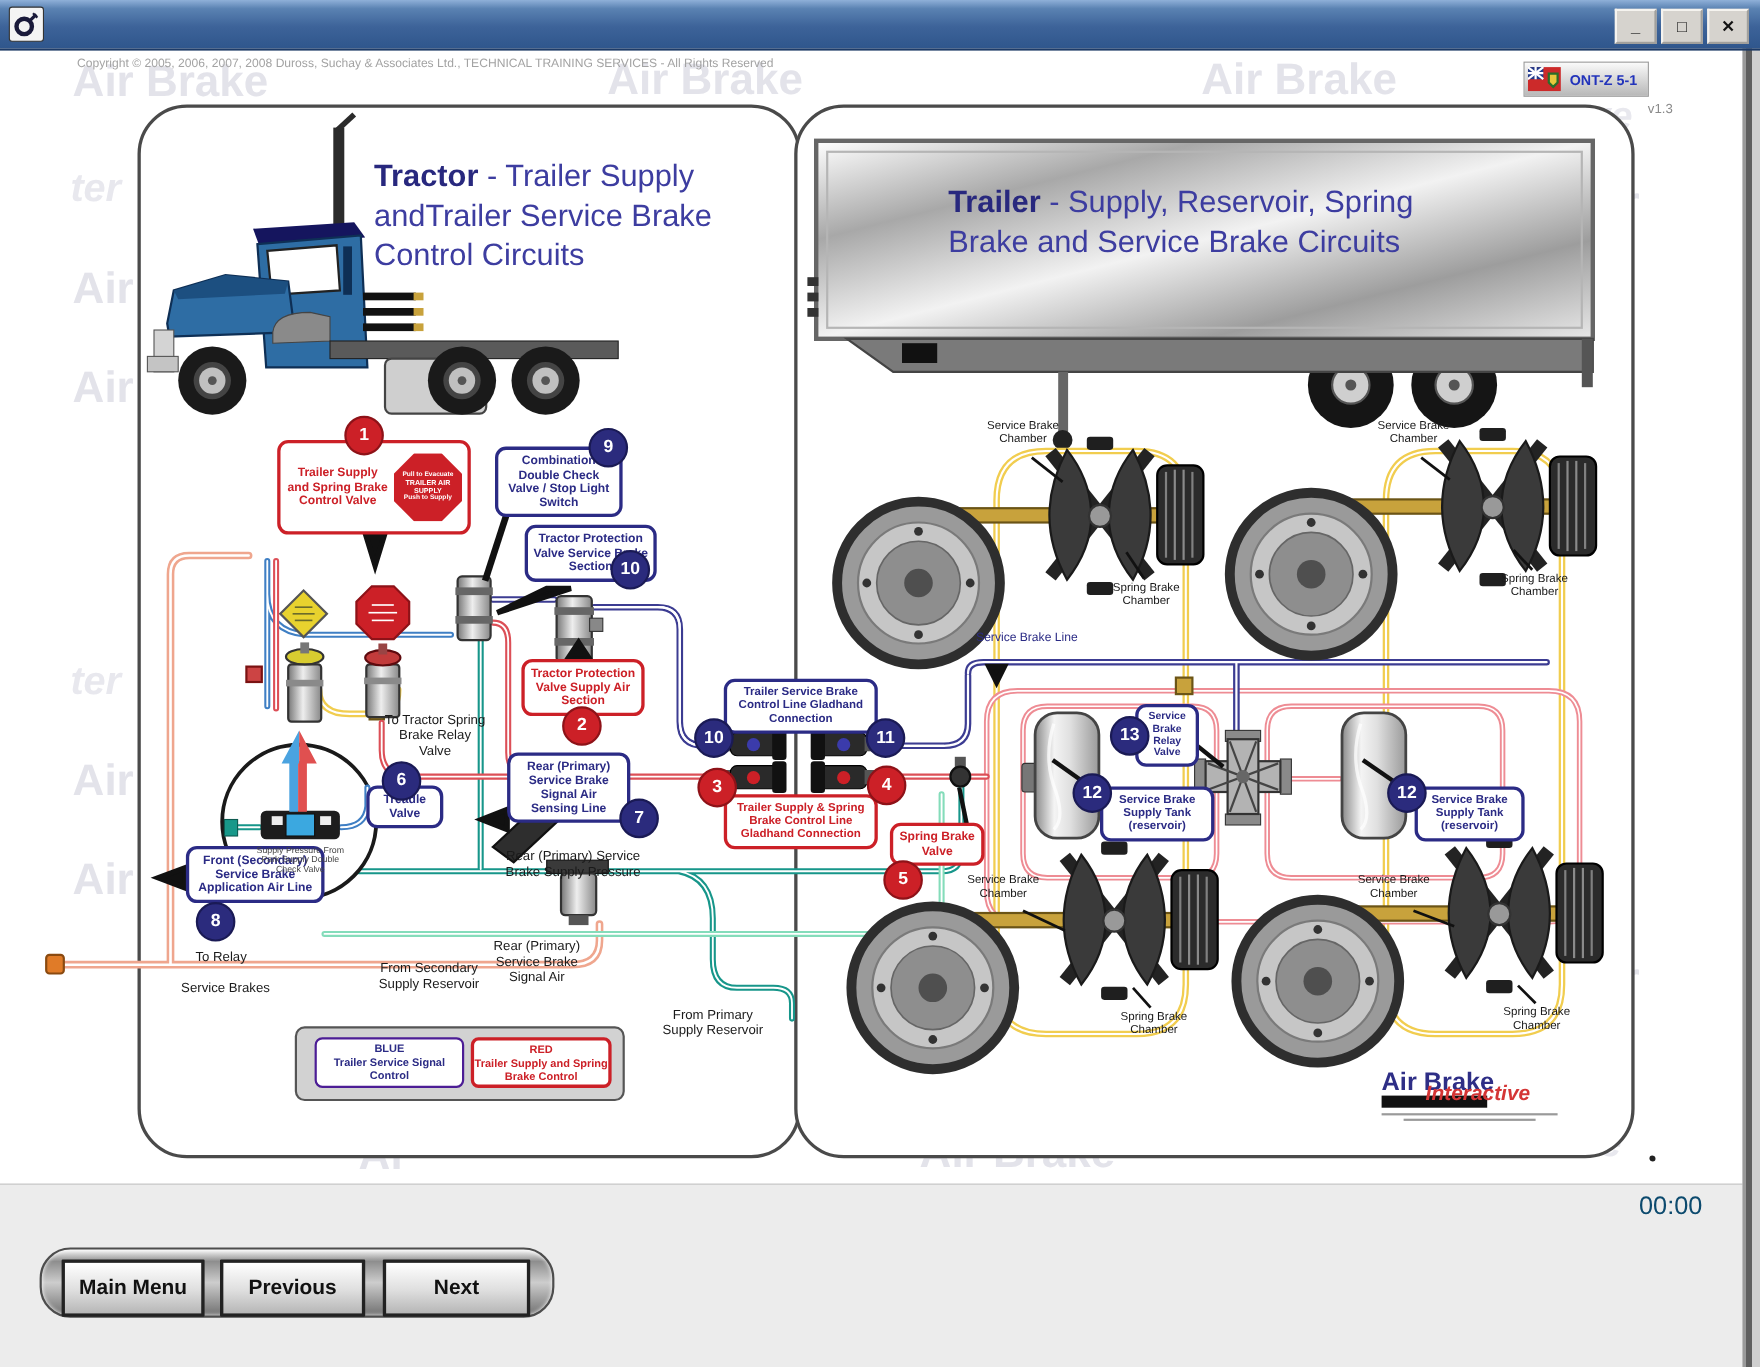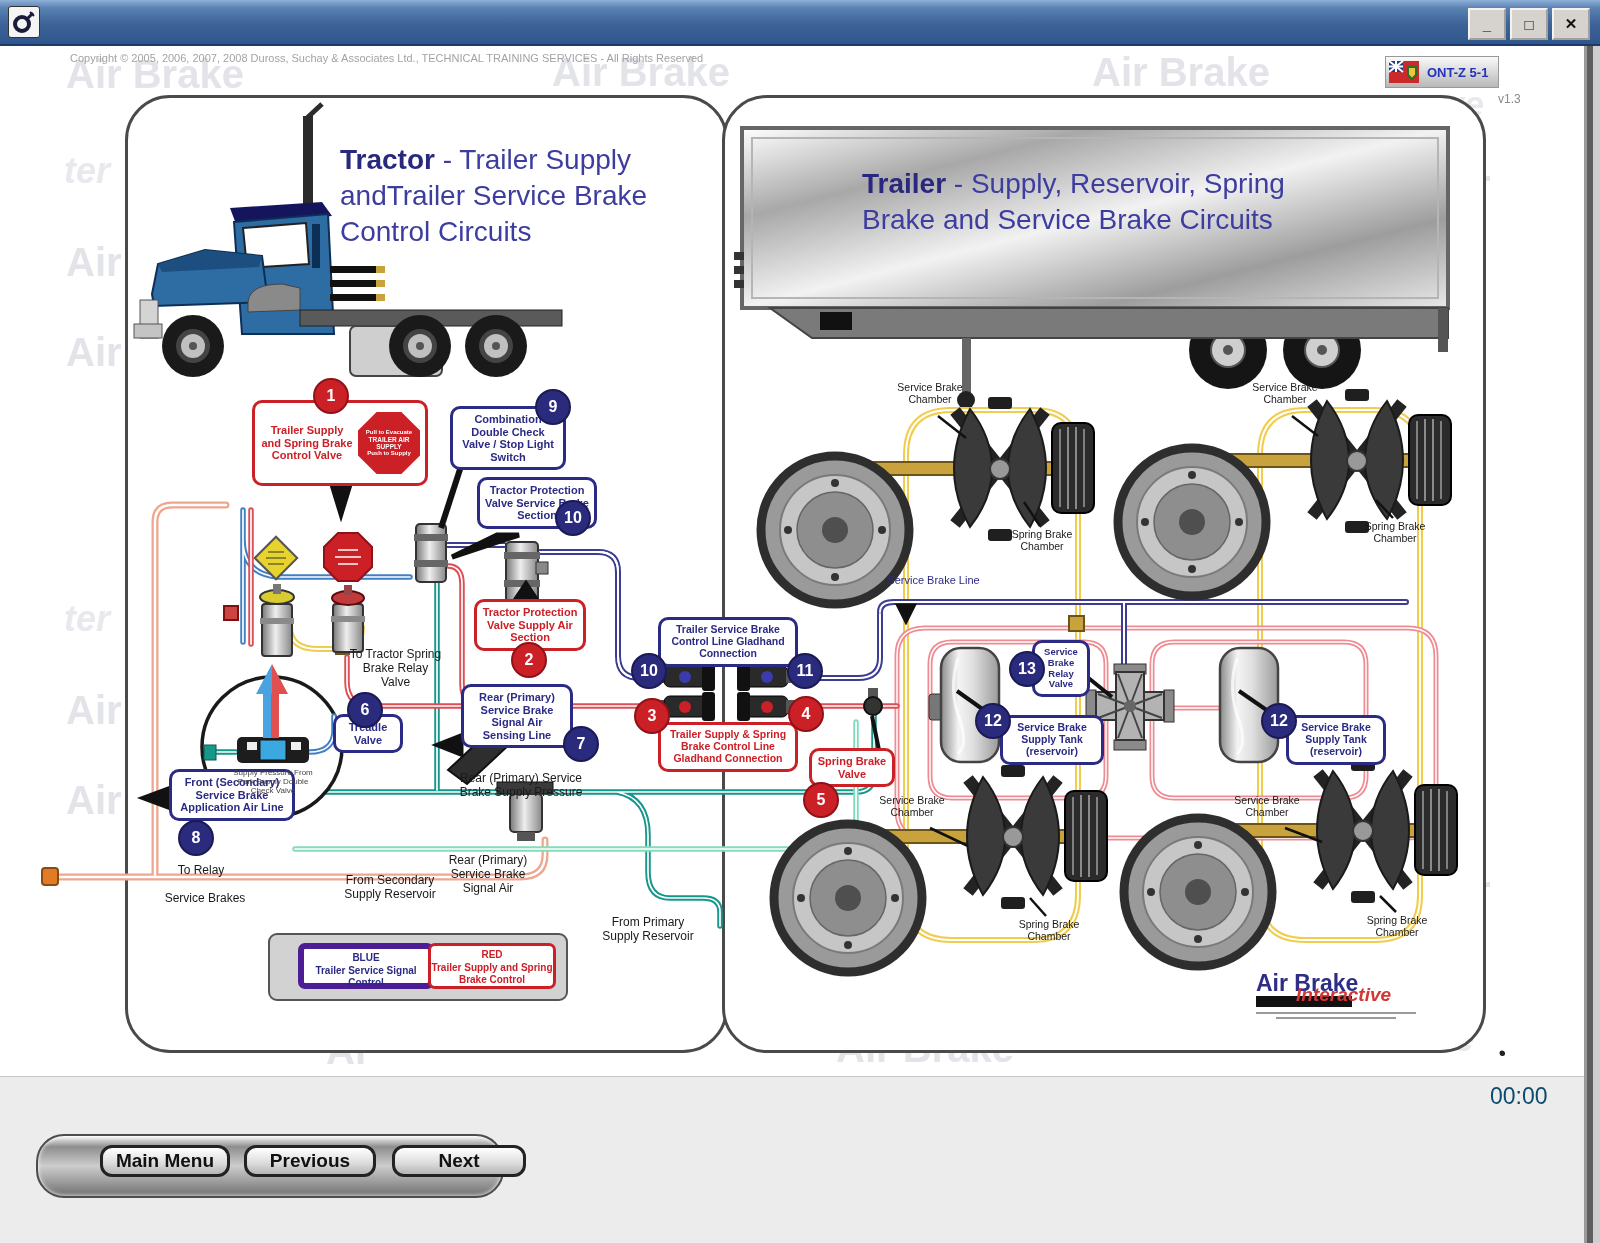--- a/index.html
+++ b/index.html
@@ -54,36 +54,36 @@
   .c1row{display:flex;align-items:center;gap:4px;height:100%;}
   .c1txt{flex:1;font-size:11px;}
   .oct{width:62px;height:62px;flex:0 0 62px;background:#cc2027;color:#fff;
       clip-path:polygon(30% 0,70% 0,100% 30%,100% 70%,70% 100%,30% 100%,0 70%,0 30%);
       display:flex;flex-direction:column;align-items:center;justify-content:center;line-height:1.15;}
   .o1{font-size:6px;} .o2{font-size:6.5px;font-weight:bold;}
   .legendbox{position:absolute;left:268px;top:933px;width:296px;height:64px;background:#d2d2d2;
       border:2px solid #555;border-radius:9px;z-index:5;}
   .lgin{position:absolute;top:8px;height:46px;box-sizing:border-box;background:#fff;border-radius:7px;
       text-align:center;font-weight:bold;font-size:10px;line-height:1.25;padding-top:3px;}
-  .lgb{left:28px;width:136px;border:6px solid #4c1d95;color:#2b2b85;}
+  .lgb{left:16px;width:136px;border:2px solid #4c1d95;color:#2b2b85;}
   .lgr{left:158px;width:128px;border:3px solid #cc2027;color:#cc2027;}
   .logo{position:absolute;left:1256px;top:970px;width:180px;height:52px;z-index:5;}
   .logo1{position:absolute;left:0;top:0;font-size:23px;font-weight:bold;color:#2e2e86;}
   .logobar{position:absolute;left:0;top:26px;width:96px;height:11px;background:#111;}
   .logo2{position:absolute;left:40px;top:14px;font-size:19px;font-weight:bold;font-style:italic;color:#d43535;}
   .logoline{position:absolute;left:0;width:160px;height:2px;background:#9a9a9a;}
   .timer{position:absolute;left:1490px;top:1083px;width:90px;font-size:23px;font-weight:normal;color:#0c4a6e;z-index:6;}
   .dot{position:absolute;left:1500px;top:1051px;width:5px;height:5px;background:#222;border-radius:50%;z-index:6;}
   
   .navbar{position:absolute;left:36px;top:1134px;width:464px;height:60px;border-radius:28px;z-index:6;
      background:linear-gradient(180deg,#f8f8f8 0%,#8e8e8e 18%,#cdcdcd 50%,#707070 100%);
      border:2px solid #4d4d4d;box-shadow:inset 0 0 4px #fff;}
-  .navbtn{position:absolute;top:9px;height:32px;box-sizing:border-box;border:3px solid #222;border-radius:12px;
+  .navbtn{position:absolute;top:9px;height:52px;box-sizing:border-box;border:3px solid #222;border-radius:1px;
      background:linear-gradient(180deg,#ffffff,#dedede 55%,#b6b6b6);font-weight:bold;font-size:19px;color:#111;
-     display:flex;align-items:center;justify-content:center;cursor:pointer;font-family:"Liberation Sans",sans-serif;margin-left:44px;}
+     display:flex;align-items:center;justify-content:center;cursor:pointer;font-family:"Liberation Sans",sans-serif;}
 </style>
 </head>
 <body>
 
 <div id="root">
 
   <div class="wmk" style="left:66px;top:52px">Air Brake</div>
   <div class="wmk" style="left:552px;top:50px">Air Brake</div>
   <div class="wmk" style="left:1092px;top:50px">Air Brake</div>
   <div class="wmk wmi" style="left:64px;top:150px">ter</div>

